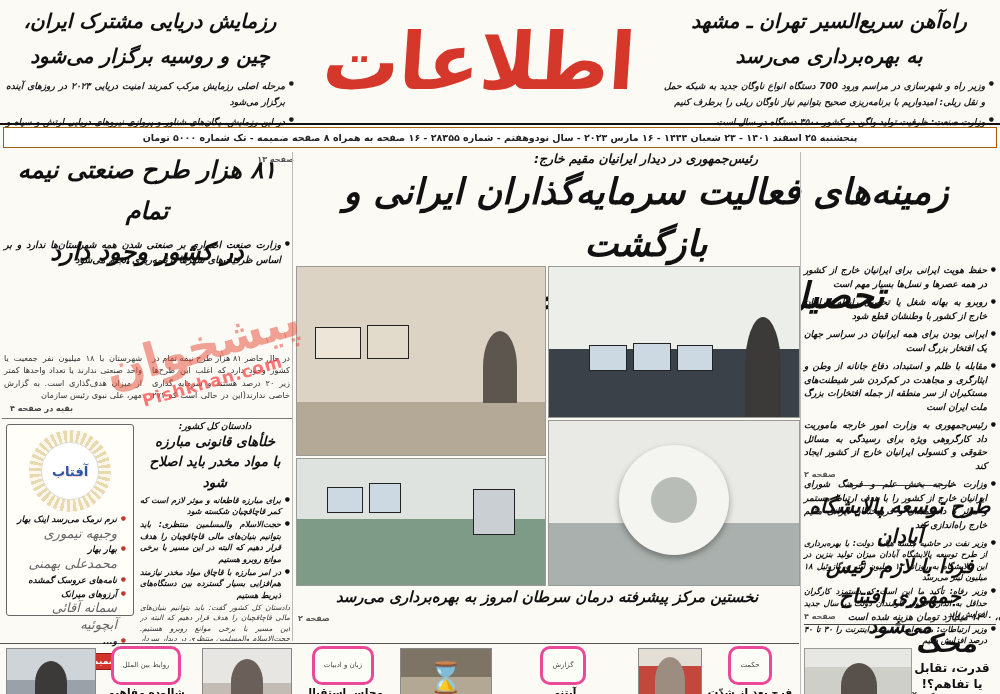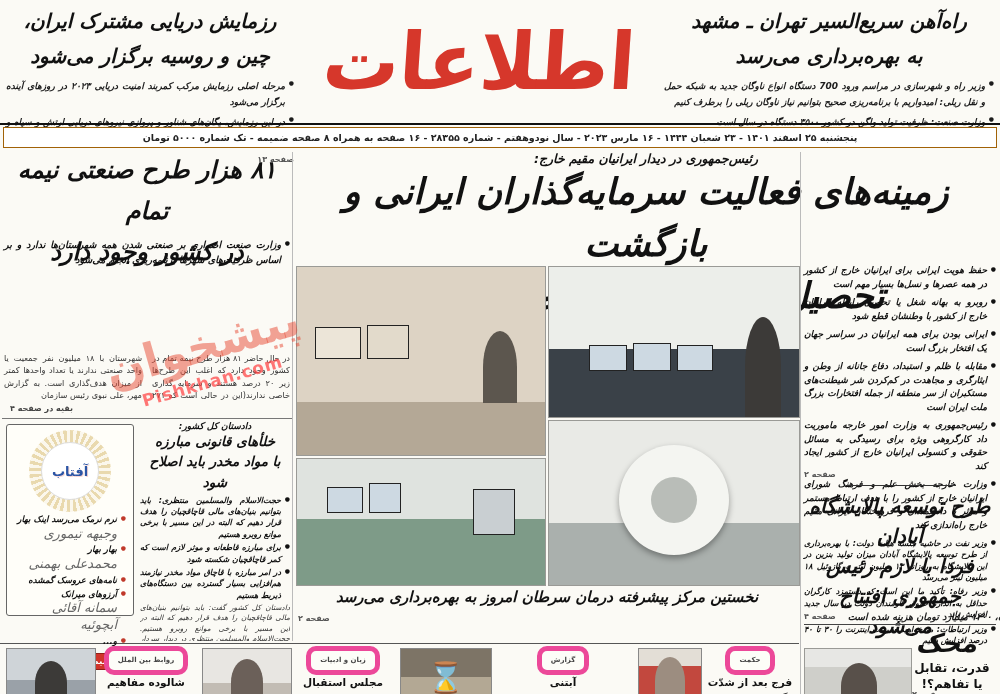--- a/index.html
+++ b/index.html
@@ -68,21 +68,21 @@
   .drug{left:140px;top:421px;width:150px;height:220px;overflow:hidden;text-align:center;}
   .drug .kick{font-size:9px;font-weight:bold;}
   .drug .d1,.drug .d2{font-size:13.5px;font-weight:bold;line-height:1.5;letter-spacing:-0.4px;}
   .drug-b{text-align:justify;margin-top:3px;}
   .drug-b .blt{font-size:8px;font-weight:bold;line-height:1.42;margin-bottom:2px;}
   .drug-body{font-size:7.4px;line-height:1.4;color:#333;text-align:justify;margin-top:2px;}
   
   .sbox{top:646px;height:60px;}
   .sphoto{position:absolute;left:2px;top:2px;border:1px solid #888;overflow:hidden;background:#d8d5cd;}
   .stext{position:absolute;right:0;top:0;text-align:center;}
-  .soval{display:inline-block;border:5px solid #ec4899;border-radius:10px;padding:4px 9px;font-size:7px;line-height:11px;color:#444;background:#fdfdf8;font-weight:bold;}
+  .soval{display:inline-block;border:3px solid #ec4899;border-radius:10px;padding:11px 9px;font-size:7px;line-height:11px;color:#444;background:#fdfdf8;font-weight:normal;}
   .sline{font-size:10.5px;font-weight:bold;line-height:1.5;letter-spacing:-0.3px;}
   
   .wm{left:55px;top:318px;width:300px;text-align:center;transform:rotate(-16deg);pointer-events:none;z-index:5;}
   .wm .wm-t{font-size:46px;font-weight:bold;color:rgba(231,72,50,0.5);}
   .wm .wm-d{font-size:17px;font-weight:bold;color:rgba(255,72,72,0.75);letter-spacing:1px;direction:ltr;}
   
   .mon{position:absolute;background:#cdd9e2;border:1px solid #222;}
   .sil{position:absolute;border-radius:50% 50% 0 0;background:#3c3a38;}
   .donut{position:absolute;border-radius:50%;background:#f4f5f1;box-shadow:0 3px 6px rgba(0,0,0,.35);}
   .donut-in{position:absolute;border-radius:50%;background:#b9bdb8;}
@@ -203,22 +203,22 @@
       <p class="blt">و...</p>
     </div>
     <div class="supp-btn">ضمیمه روزنامه امروز</div>
   </section>
 
   <section class="abs drug">
     <p class="kick">دادستان کل کشور:</p>
     <h3 class="d1">خلأهای قانونی مبارزه</h3>
     <h3 class="d2">با مواد مخدر باید اصلاح شود</h3>
     <div class="drug-b">
+      <p class="blt">برای مبارزه قاطعانه و موثر لازم است که کمر قاچاقچیان شکسته شود</p>
       <p class="blt">حجت‌الاسلام والمسلمین منتظری: باید بتوانیم بنیان‌های مالی قاچاقچیان را هدف قرار دهیم که البته در این مسیر با برخی موانع روبرو هستیم</p>
-      <p class="blt">برای مبارزه قاطعانه و موثر لازم است که کمر قاچاقچیان شکسته شود</p>
       <p class="blt">در امر مبارزه با قاچاق مواد مخدر نیازمند هم‌افزایی بسیار گسترده بین دستگاه‌های ذیربط هستیم</p>
     </div>
     <p class="drug-body">دادستان کل کشور گفت: باید بتوانیم بنیان‌های مالی قاچاقچیان را هدف قرار دهیم که البته در این مسیر با برخی موانع روبرو هستیم. حجت‌الاسلام والمسلمین منتظری در دیدار سردار ایرج کاکاوند رئیس پلیس جدید مبارزه با مواد مخدر و معاونانش، بر تعامل بیشتر فراجا و دادستانی کل در امر مبارزه با مواد مخدر تأکید کرد و افزود</p>
 
   </section>
 
   <div class="abs v1"></div>
   <div class="abs v2"></div>
 
   <section class="abs sbox" style="left:4px;width:190px;">

